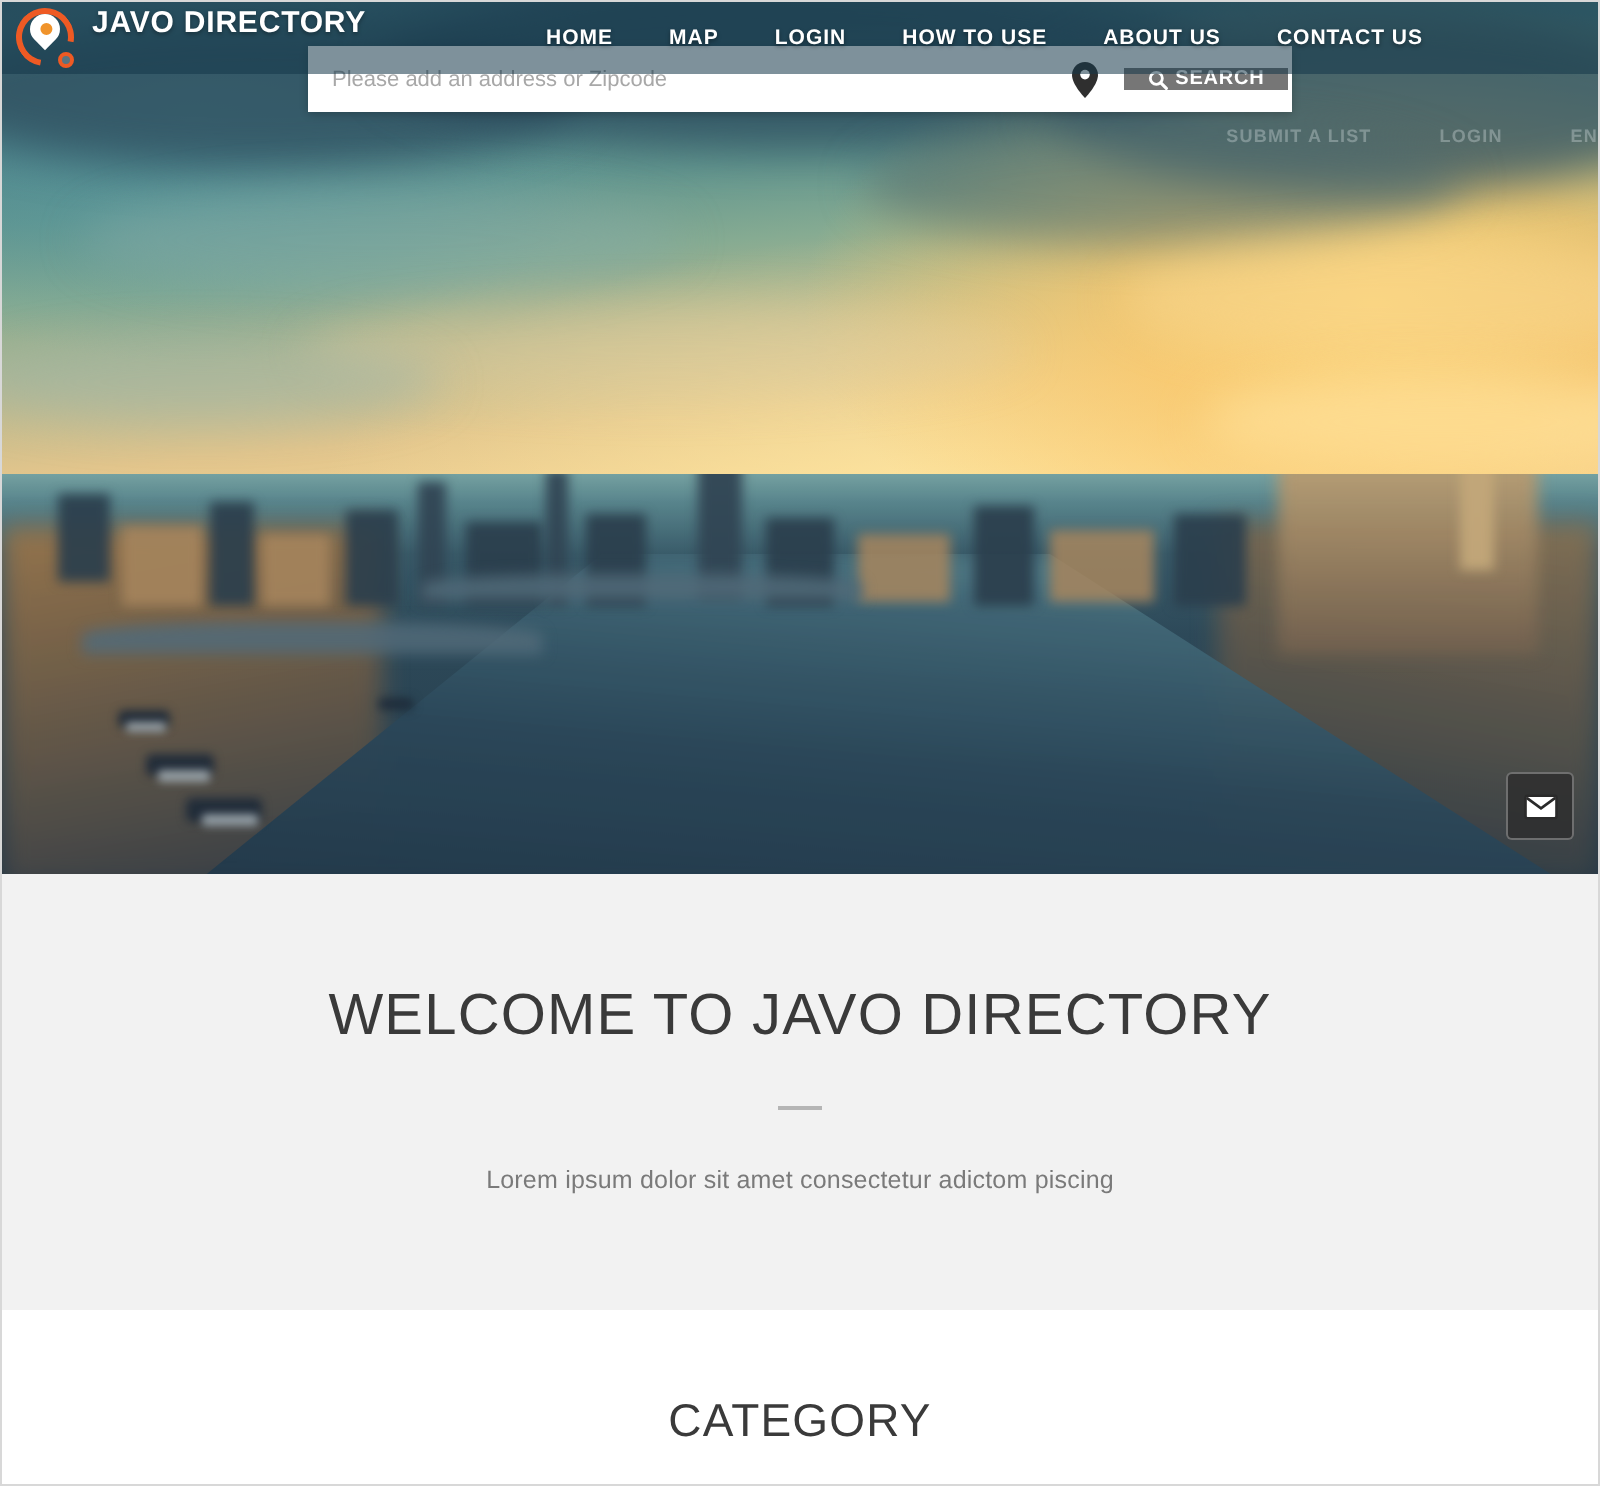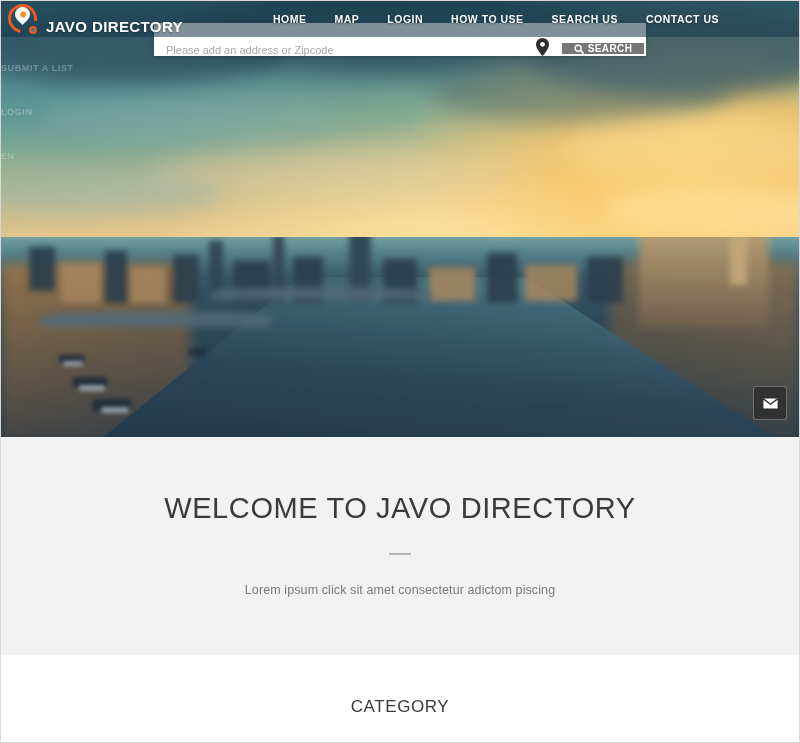--- a/index.html
+++ b/index.html
@@ -83,21 +83,21 @@
     filter:blur(6px);
   }
   .hero-dim{ position:absolute; inset:0; background:rgba(10,30,45,.06); }
 
   
   .header{
     position:absolute; left:0; top:0; width:100%; height:36px; z-index:30;
     background:rgba(20,55,72,.55);
     display:flex; align-items:center;
   }
-  .brand{ display:flex; align-items:flex-end; padding-left:6px; }
+  .brand{ display:flex; align-items:flex-start; padding-left:6px; }
   .logo-mark{ position:relative; width:32px; height:32px; flex:none; }
   .logo-ring{
     position:absolute; left:1px; top:1px; width:29px; height:29px;
     border:3px solid #ee5a24; border-radius:50%;
     border-bottom-color:transparent;
     transform:rotate(-35deg);
   }
   .logo-pin{
     position:absolute; left:8px; top:4px; width:15px; height:15px;
     background:#ffffff; border-radius:50% 50% 50% 0;
@@ -122,21 +122,20 @@
     text-decoration:none; padding:0 14px; white-space:nowrap;
     text-shadow:0 1px 2px rgba(0,0,0,.4);
     text-align:right;
   }
 
   
   .subnav{
     position:absolute; left:0; top:62px; width:100%; z-index:6;
     display:flex; justify-content:flex-end; gap:34px;
     opacity:.30;
-    flex-direction:column;
   }
   .subnav span{
     color:#eef4f6; font-size:9px; font-weight:bold; letter-spacing:.6px; white-space:nowrap;
   }
 
   
   .hero-content{ position:absolute; left:0; top:0; width:100%; z-index:10; }
   .hero-title{
     margin-top:62px; text-align:center; color:#ffffff;
     font-size:47px; font-weight:normal; letter-spacing:.5px; line-height:1.05;
@@ -144,21 +143,21 @@
   }
   .hero-sub{
     margin-top:13px; text-align:center; color:#ffffff;
     font-size:15.5px; line-height:1.55; font-weight:normal;
     text-shadow:0 1px 5px rgba(0,0,0,.38);
   }
 
   
   .searchwrap{
     margin:22px auto 0; width:492px; height:33px;
-    display:flex; align-items:flex-end;
+    display:flex; align-items:center;
     background:#ffffff; box-shadow:0 1px 4px rgba(0,0,0,.22);
   }
   .search-input{
     flex:1; border:0; outline:0; background:transparent;
     padding:0 12px; font-size:11px; color:#555;
     font-family:"Liberation Sans", sans-serif;
   }
   .search-input::placeholder{ color:#a8a8a8; }
   .pin-btn{
     width:40px; display:flex; align-items:center; justify-content:center;
@@ -187,21 +186,21 @@
     border:1px solid rgba(255,255,255,.30); border-radius:3px;
     display:flex; align-items:center; justify-content:center; cursor:pointer;
   }
 
   
   .section{ width:100%; text-align:center; }
   .sec-welcome{ background:#f2f2f2; padding:55px 0 58px; }
   .sec-category{ background:#ffffff; padding:42px 0 30px; }
   .sec-title{ color:#3a3a3a; font-weight:normal; letter-spacing:.6px; }
   .sec-welcome .sec-title{ font-size:29px; }
-  .sec-category .sec-title{ font-size:17px; }
+  .sec-category .sec-title{ font-size:23px; }
   .divider{
     width:22px; height:2px; background:#b5b5b5; margin:28px auto 0;
   }
   .sec-text{
     margin-top:28px; color:#7a7a7a; font-size:12.5px; letter-spacing:.1px;
   }
 </style>
 </head>
 <body>
 
@@ -266,21 +265,21 @@
           <span class="logo-pin"></span>
           <span class="logo-dot"></span>
         </span>
         <span class="brand-text">JAVO DIRECTORY</span>
       </div>
       <nav class="mainnav">
         <a href="#">HOME</a>
         <a href="#">MAP</a>
         <a href="#">LOGIN</a>
         <a href="#">HOW TO USE</a>
-        <a href="#">SEARCH US</a>
+        <a href="#">ABOUT US</a>
         <a href="#">CONTACT US</a>
       </nav>
     </div>
 
     <div class="subnav">
       <span>SUBMIT A LIST</span>
       <span>LOGIN</span>
       <span>EN</span>
     </div>
 
@@ -309,21 +308,21 @@
       <svg width="17" height="13" viewBox="0 0 20 15" aria-hidden="true">
         <rect x="0.9" y="0.9" width="18.2" height="13.2" rx="1.2" fill="#ffffff" stroke="#2a2a2a" stroke-width="1.5"></rect>
         <path d="M1.6 2.1 L10 8.3 L18.4 2.1" fill="none" stroke="#2a2a2a" stroke-width="1.6"></path>
       </svg>
     </div>
   </div>
 
   <div class="section sec-welcome">
     <h2 class="sec-title">WELCOME TO JAVO DIRECTORY</h2>
     <div class="divider"></div>
-    <p class="sec-text">Lorem ipsum click sit amet consectetur adictom piscing</p>
+    <p class="sec-text">Lorem ipsum dolor sit amet consectetur adictom piscing</p>
   </div>
 
   <div class="section sec-category">
     <h2 class="sec-title">CATEGORY</h2>
 
   </div>
 
 </div>
 
 </body></html>

